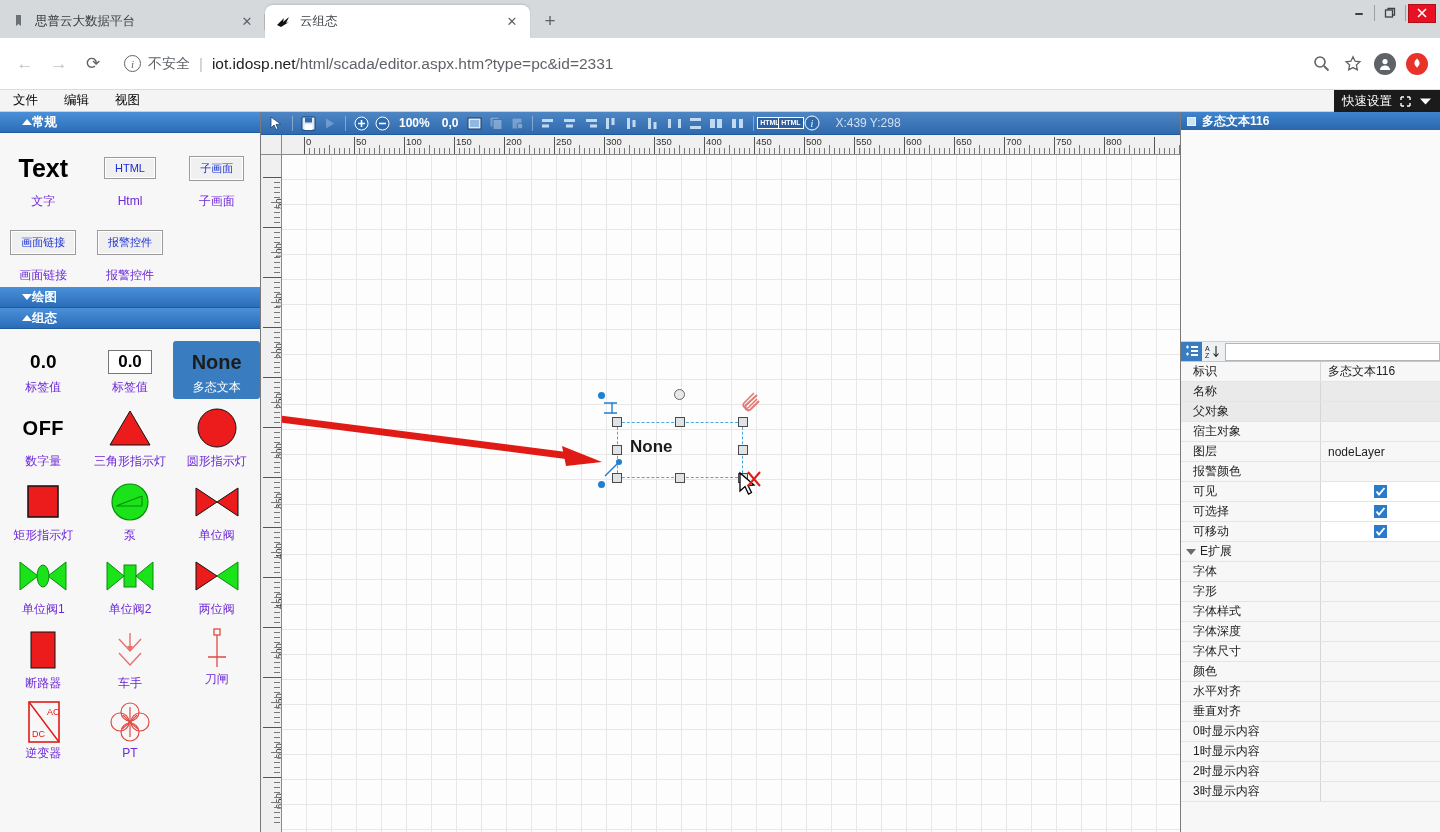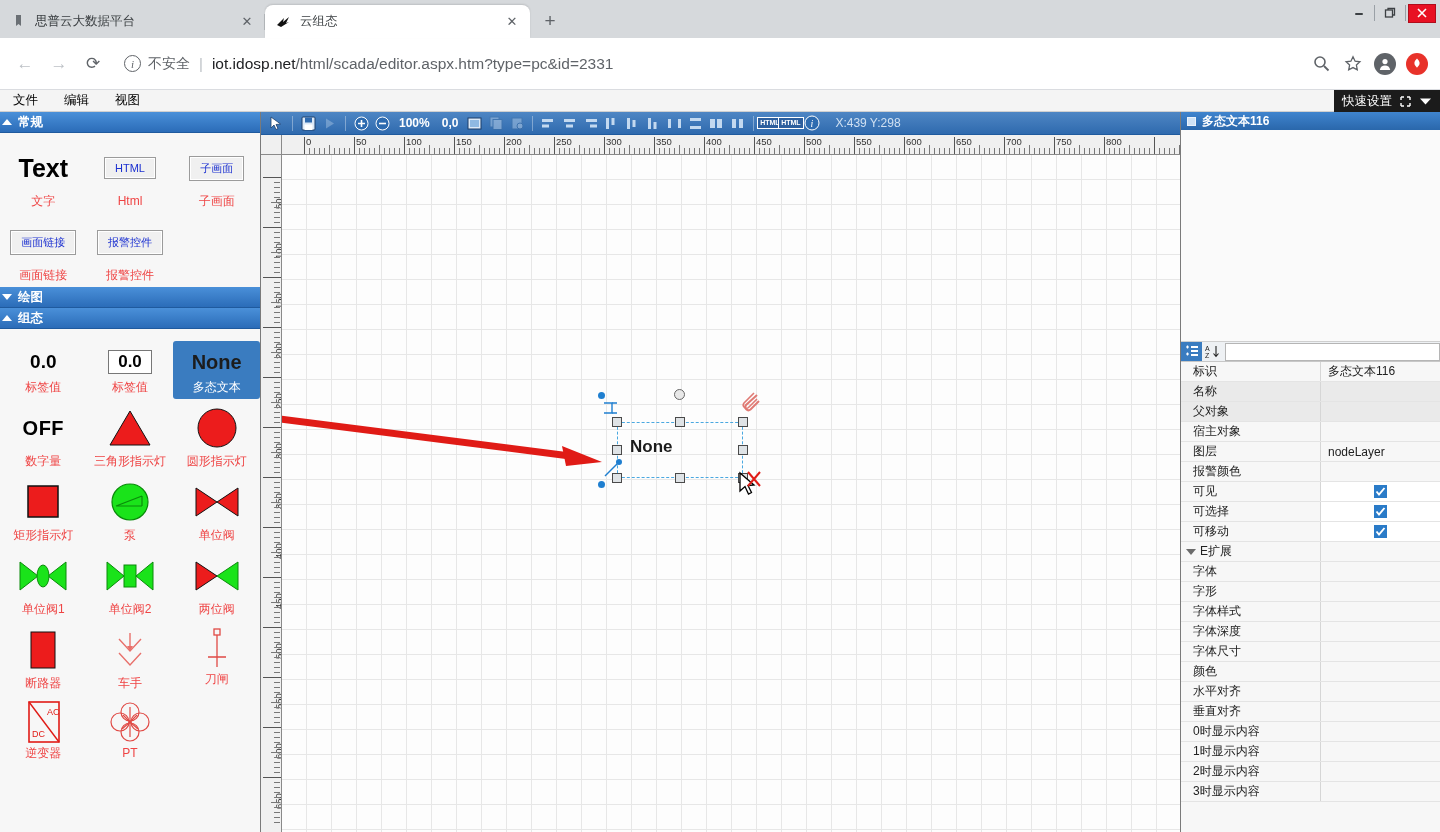--- a/index.html
+++ b/index.html
@@ -115,39 +115,39 @@
   }
 
   
   .palette{
     width:261px; flex:0 0 261px; background:#f7f7f7;
     border-right:1px solid #7a7a7a; overflow:hidden; position:relative;
   }
   .sec-header{
     height:21px;background:linear-gradient(#4a90d9,#2b6cb8);
     color:#fff;font-size:12.5px;font-weight:bold;
-    display:flex;align-items:center;padding-left:2px;gap:6px;
+    display:flex;align-items:center;padding-left:22px;
     border-bottom:1px solid #1f5a9e;
   }
   .tri{ width:0;height:0;display:inline-block; }
   .tri-up{ border-left:5px solid transparent;border-right:5px solid transparent;border-bottom:6px solid #fff; }
   .tri-down{ border-left:5px solid transparent;border-right:5px solid transparent;border-top:6px solid #fff; }
   .grid3{
     display:grid;grid-template-columns:repeat(3,1fr);
     padding:6px 0 0 0;
   }
   .pal-item{
     display:flex;flex-direction:column;align-items:center;
     padding:6px 2px 4px 2px;
   }
   .pal-icon{
     height:46px;display:flex;align-items:center;justify-content:center;width:100%;
   }
   .pal-label{
-    font-size:12px;color:#ef4444;text-align:center;line-height:15px;margin-top:3px;
+    font-size:12px;color:#6d28d9;text-align:center;line-height:15px;margin-top:3px;
   }
   .pal-item.sel{ background:#3a7cc0; border-radius:3px;}
   .pal-item.sel .pal-label{ color:#fff; }
   .boxbtn{
     border:1px solid #9b9b9b;background:#f0f0f0;color:#1a2fd0;
     font-size:11px;padding:4px 10px;min-width:52px;text-align:center;
     box-shadow:inset 0 0 0 1px #fff;
   }
   .textbig{ font-size:25px;font-weight:bold;color:#000;font-family:"Liberation Sans",sans-serif;}
   .numbig{ font-size:19px;font-weight:bold;color:#000; }

